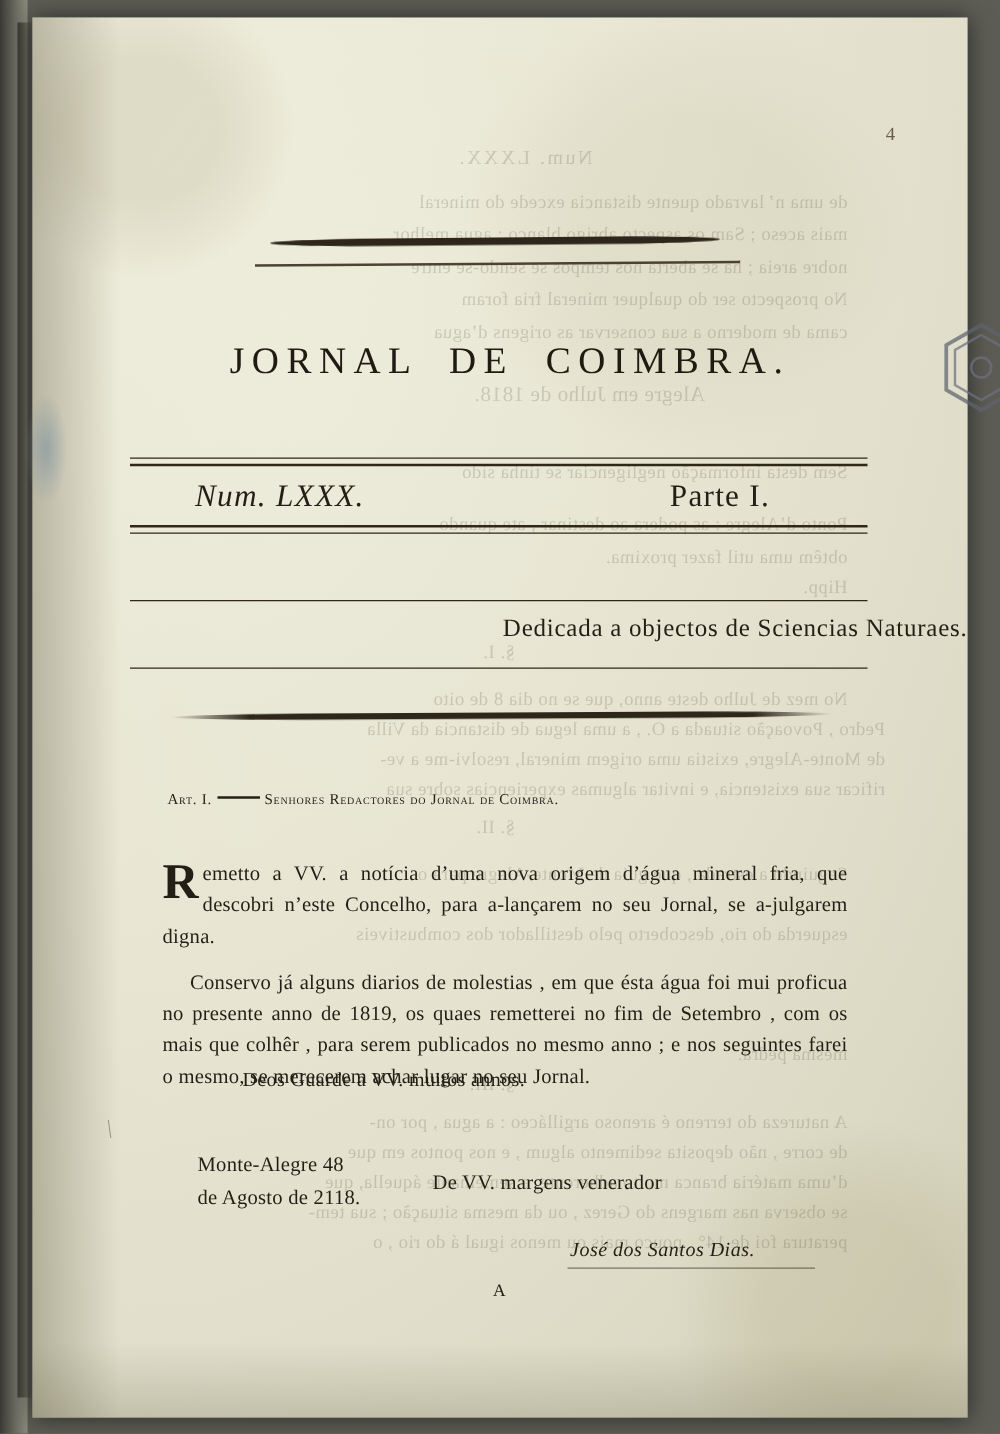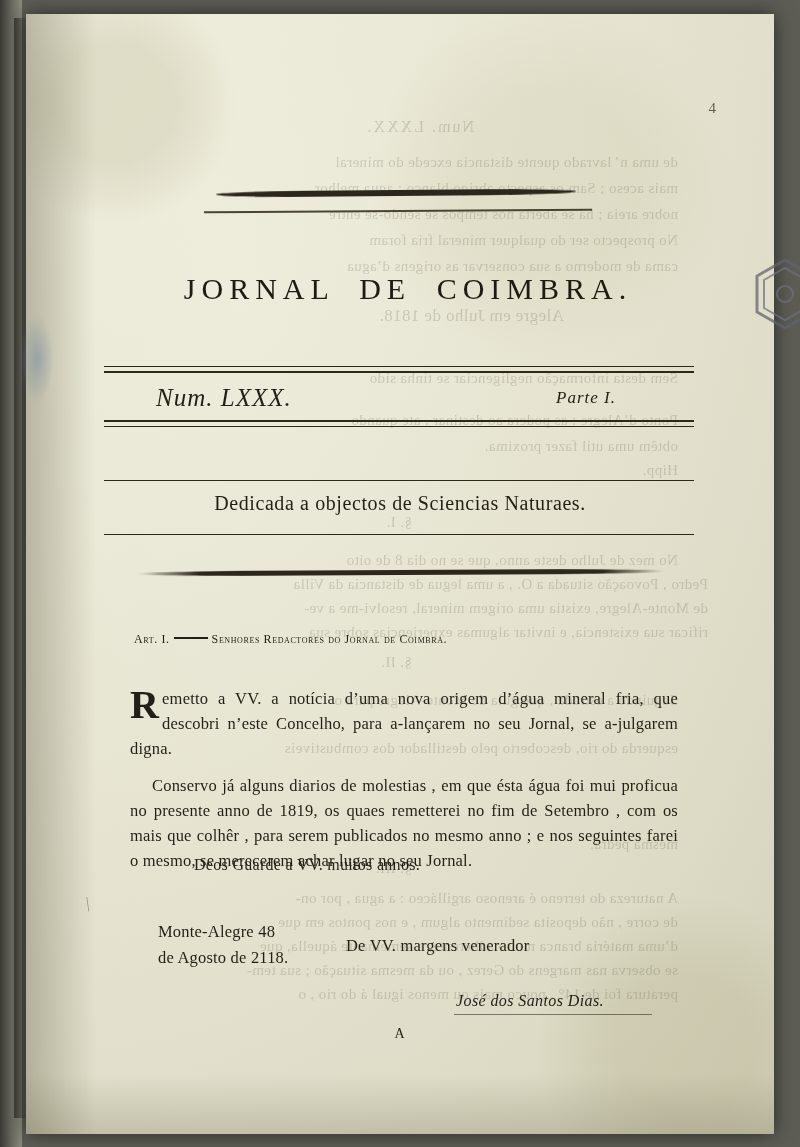--- a/index.html
+++ b/index.html
@@ -184,40 +184,39 @@
   }
   .issue-num {
     margin-left: 52px;
     font-size: 25px;
     font-style: italic;
     letter-spacing: 1px;
   }
   .issue-part {
     margin-left: auto;
     margin-right: 78px;
-    font-size: 17px;
-    font-style: italic;
+    font-size: 25px;
     letter-spacing: 1px;
   }
 
   .rule-short {
     position: absolute;
     left: 78px;
     width: 590px;
     height: 1px;
     background: #2e2819;
   }
   .rule-short.s1 { top: 466px; }
   .rule-short.s2 { top: 520px; }
 
   .dedication {
     position: absolute;
     left: 0; right: 0;
     top: 478px;
-    text-align: center;
+    text-align: right;
     font-size: 20px;
     letter-spacing: .6px;
   }
 
   .rule-orn {
     position: absolute;
     left: 110px;
     top: 556px;
     width: 530px;
     height: 5px;

